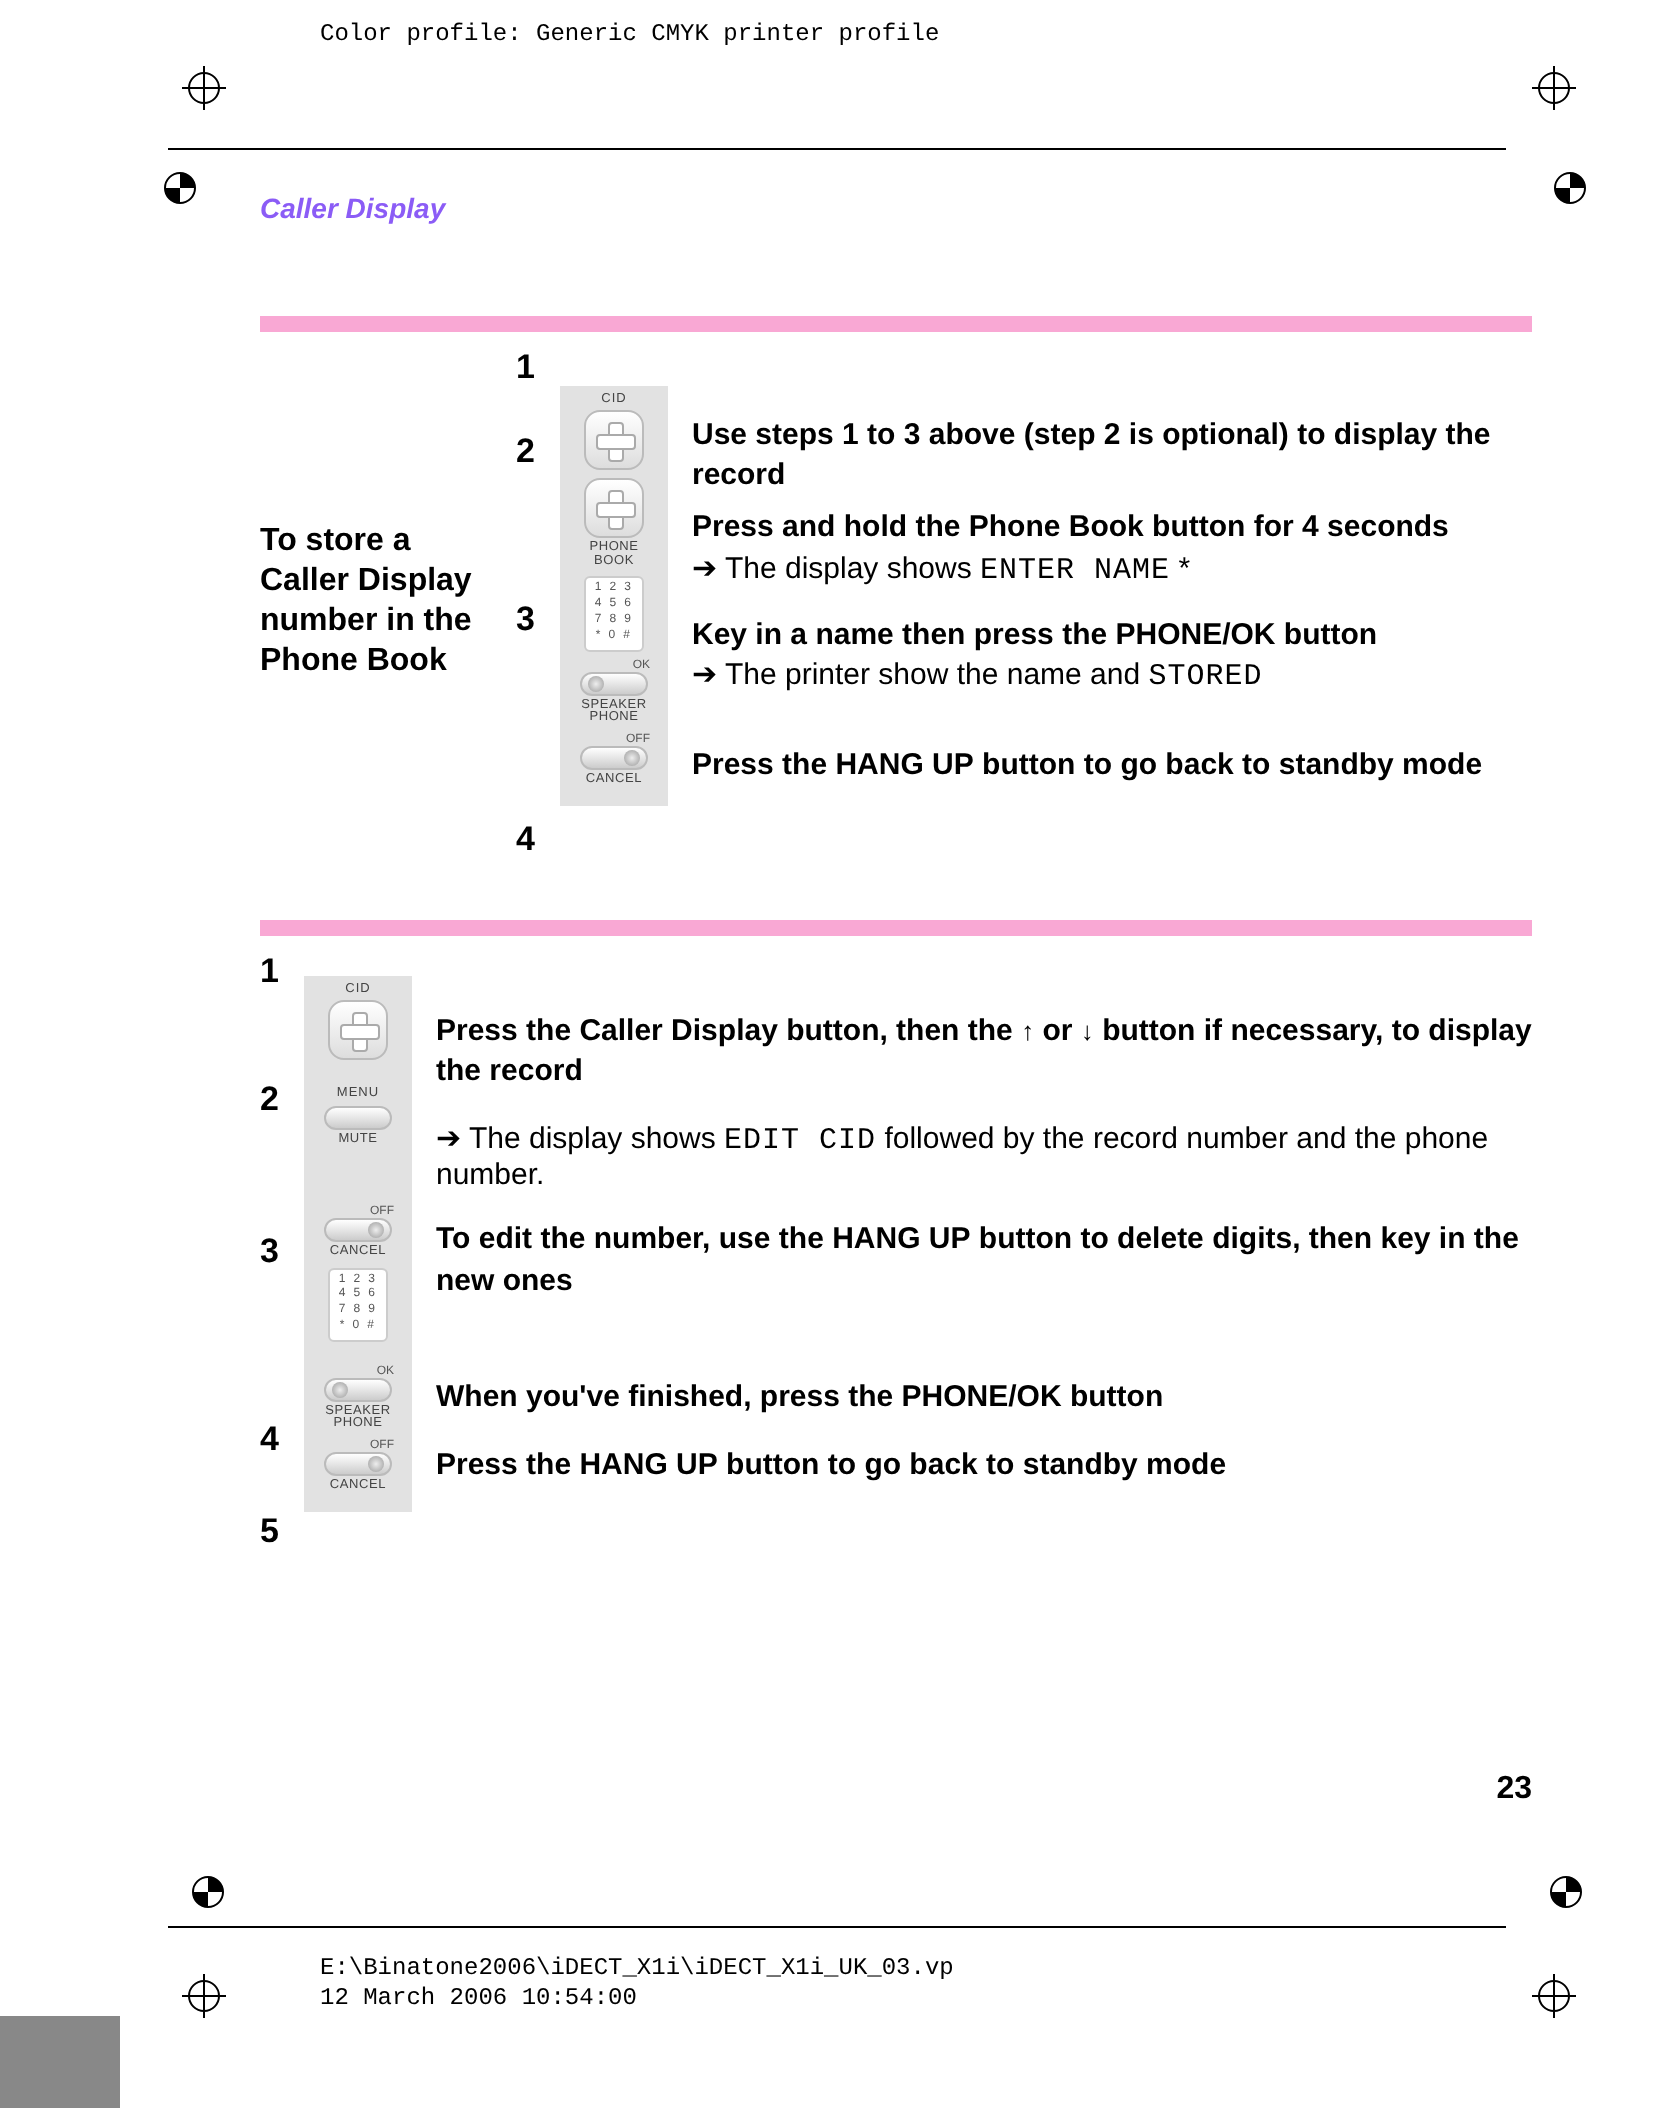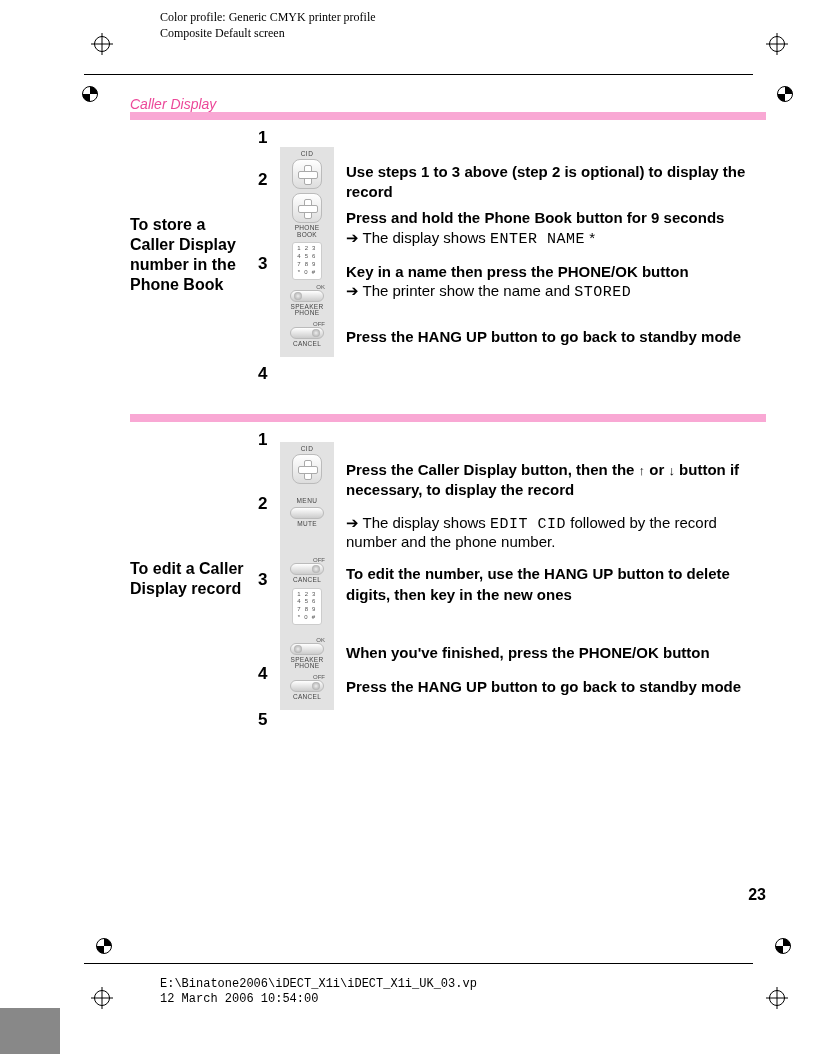--- a/index.html
+++ b/index.html
@@ -8,21 +8,21 @@
     height: 1054px;
     background: #fff;
     font-family: Arial, Helvetica, sans-serif;
     font-size: 14px;
     color: #000;
     position: relative;
   }
   .prepress-top {
     position: absolute;
     top: 10px; left: 160px;
-    font-family: Liberation Serif, serif;
+    font-family: Liberation Mono, monospace;
     font-size: 12px;
     line-height: 1.3;
   }
   .prepress-bottom {
     position: absolute;
     bottom: 46px; left: 160px;
     font-family: "Courier New", monospace;
     font-size: 12px;
     line-height: 1.3;
   }
@@ -55,22 +55,23 @@
   .gray-strip {
     position: absolute; left: 0; bottom: 0;
     width: 60px; height: 46px; background: #888;
   }
   .page {
     position: absolute;
     top: 96px; left: 130px;
     width: 636px;
   }
   .section-header {
-    font-weight: normal; font-style: italic;
-    font-size: 14px; color: #ec4899;
+    font-weight: bold; font-style: italic;
+    font-size: 14px; color: #8b5cf6;
+    margin-bottom: 46px;
   }
   .block {
     display: flex;
     align-items: center;
     border-top: 8px solid #f9a8d4;
     margin-bottom: 30px;
   }
   .block .title {
     width: 128px;
     font-weight: bold;
@@ -147,21 +148,20 @@
     border-radius: 50%; background: radial-gradient(#eee,#999);
   }
   .tiny-row { display: flex; justify-content: space-between; width: 36px; font-size: 6px; color: #555; }
   .updown { font-size: 13px; }
 </style>
 </head>
 <body>
 
 <div class="prepress-top">
   <div>Color profile: Generic CMYK printer profile</div>
-  <div>Composite  Default screen</div>
 </div>
 <div class="crop-h top"></div>
 <div class="crop-h bottom"></div>
 <div class="reg cross tl"></div>
 <div class="reg cross tr"></div>
 <div class="quad ml-top"></div>
 <div class="quad mr-top"></div>
 <div class="quad ml-bot"></div>
 <div class="quad mr-bot"></div>
 <div class="reg cross bl"></div>
@@ -225,41 +225,40 @@
           </div>
         <div class="pill cancel"></div>
         <div class="lbl-bot">CANCEL</div>
       </div>
     </div>
 
     <div class="col-text">
       <div class="instr">Use steps 1 to 3 above (step 2 is optional) to display the record</div>
       <div class="gap-sm"></div>
       <div class="instr">
-        <span>Press and hold the </span><b>Phone Book</b><span> button for 9 seconds</span>
+        <span>Press and hold the </span><b>Phone Book</b><span> button for 4 seconds</span>
       </div>
       <div class="arrow-line">
         <span class="reg-wt"><span>➔  The display shows </span><span class="lcd">ENTER NAME</span><span> *</span></span>
       </div>
       <div class="gap-md"></div>
       <div class="instr">
         <span>Key in a name then press the </span><b>PHONE/OK</b><span> button</span>
       </div>
       <div class="arrow-line">
         <span class="reg-wt"><span>➔  The printer show the name and  </span><span class="lcd">STORED</span></span>
       </div>
       <div class="gap-lg"></div>
       <div class="instr">
         <span>Press the </span><b>HANG UP</b><span> button to go back to standby mode</span>
       </div>
     </div>
   </div>
 
   <div class="block">
-    <div class="title">To edit a Caller Display record</div>
 
     <div class="col-nums">
       <div style="height:8px"></div>
       <div class="stepnum">1</div>
       <div style="height:44px"></div>
       <div class="stepnum">2</div>
       <div style="height:56px"></div>
       <div class="stepnum">3</div>
       <div style="height:74px"></div>
       <div class="stepnum">4</div>

